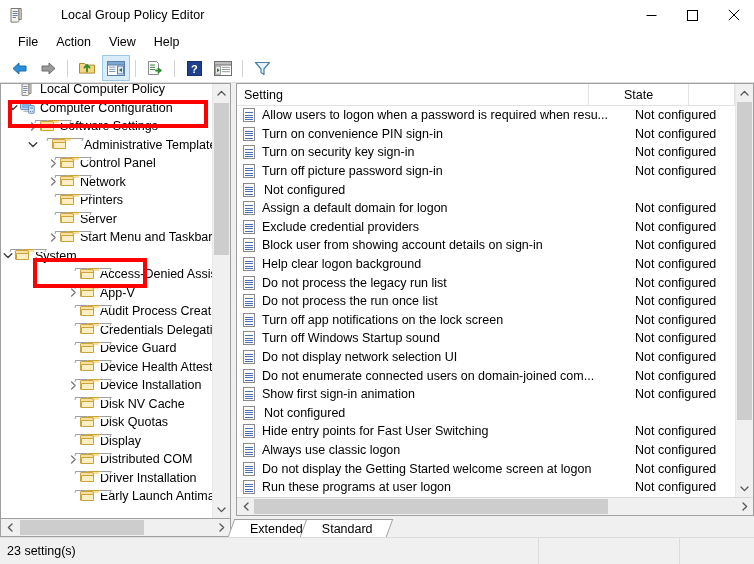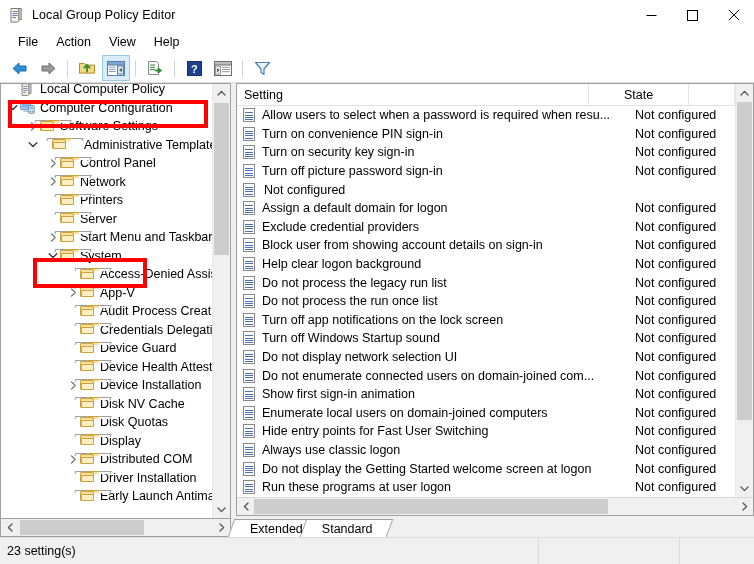--- a/index.html
+++ b/index.html
@@ -9,21 +9,21 @@
     font-family:"Liberation Sans", sans-serif;
     font-size:12.5px;
     color:#1b1b1b;
     -webkit-font-smoothing:antialiased;
   }
   .window{position:relative;width:754px;height:564px;display:flex;flex-direction:column;background:#f0f0f0;}
 
   
   .titlebar{height:30px;background:#ffffff;display:flex;align-items:center;flex:0 0 auto;}
   .title-icon{width:18px;height:18px;margin-left:7px;margin-right:7px;position:relative;flex:0 0 auto;}
-  .title-text{font-size:12.5px;color:#000;letter-spacing:.1px;}
+  .title-text{font-size:12.5px;color:#000;letter-spacing:.1px;margin-left:29px;}
   .win-controls{margin-left:auto;display:flex;height:30px;}
   .wc{width:41px;height:30px;display:flex;align-items:center;justify-content:center;}
   .wc svg{display:block;}
 
   
   .menubar{height:24px;background:#ffffff;display:flex;align-items:center;padding-left:9px;flex:0 0 auto;}
   .menu-item{padding:2px 9px;font-size:12.5px;color:#000;}
 
   
   .toolbar{height:28px;background:#ffffff;border-bottom:1px solid #dedede;
@@ -342,21 +342,21 @@
                 </span>
                 <span class="tfolder">
                   <div class="folder-ico">
                     <div class="tab"></div>
                     <div class="back"></div>
                     <div class="front"></div>
                   </div>
                 </span>
                 <span class="tlabel">Start Menu and Taskbar</span>
               </div>
-              <div class="trow" style="padding-left: 45px;">
+              <div class="trow" style="">
                 <span class="chev">
                   <svg width="10" height="9" viewBox="0 0 10 9">
                     <path d="M1.2 2.8 L5 6.6 L8.8 2.8" fill="none" stroke="#3a3a3a" stroke-width="1.35" stroke-linecap="round" stroke-linejoin="round"></path>
                   </svg>
                 </span>
                 <span class="tfolder">
                   <div class="folder-ico">
                     <div class="tab"></div>
                     <div class="back"></div>
                     <div class="front"></div>
@@ -572,21 +572,21 @@
                       <b style="top:3px"></b>
                       <i style="top:3px"></i>
                       <b style="top:5.3px"></b>
                       <i style="top:5.3px"></i>
                       <b style="top:7.6px"></b>
                       <i style="top:7.6px"></i>
                       <b style="top:9.899999999999999px"></b>
                       <i style="top:9.899999999999999px"></i>
                     </div>
                   </span>
-                  <span class="sname">Allow users to select when a password is required when resu...</span>
+                  <span class="sname">Allow users to logon when a password is required when resu...</span>
                   <span class="sstate">Not configured</span>
                 </div>
                 <div class="lrow">
                   <span class="sico">
                     <div class="setting-ico">
                       <b style="top:3px"></b>
                       <i style="top:3px"></i>
                       <b style="top:5.3px"></b>
                       <i style="top:5.3px"></i>
                       <b style="top:7.6px"></b>
@@ -827,21 +827,20 @@
                       <b style="top:3px"></b>
                       <i style="top:3px"></i>
                       <b style="top:5.3px"></b>
                       <i style="top:5.3px"></i>
                       <b style="top:7.6px"></b>
                       <i style="top:7.6px"></i>
                       <b style="top:9.899999999999999px"></b>
                       <i style="top:9.899999999999999px"></i>
                     </div>
                   </span>
-                  <span class="sname">Enumerate local users on domain-joined computers</span>
                   <span class="sstate">Not configured</span>
                 </div>
                 <div class="lrow">
                   <span class="sico">
                     <div class="setting-ico">
                       <b style="top:3px"></b>
                       <i style="top:3px"></i>
                       <b style="top:5.3px"></b>
                       <i style="top:5.3px"></i>
                       <b style="top:7.6px"></b>

